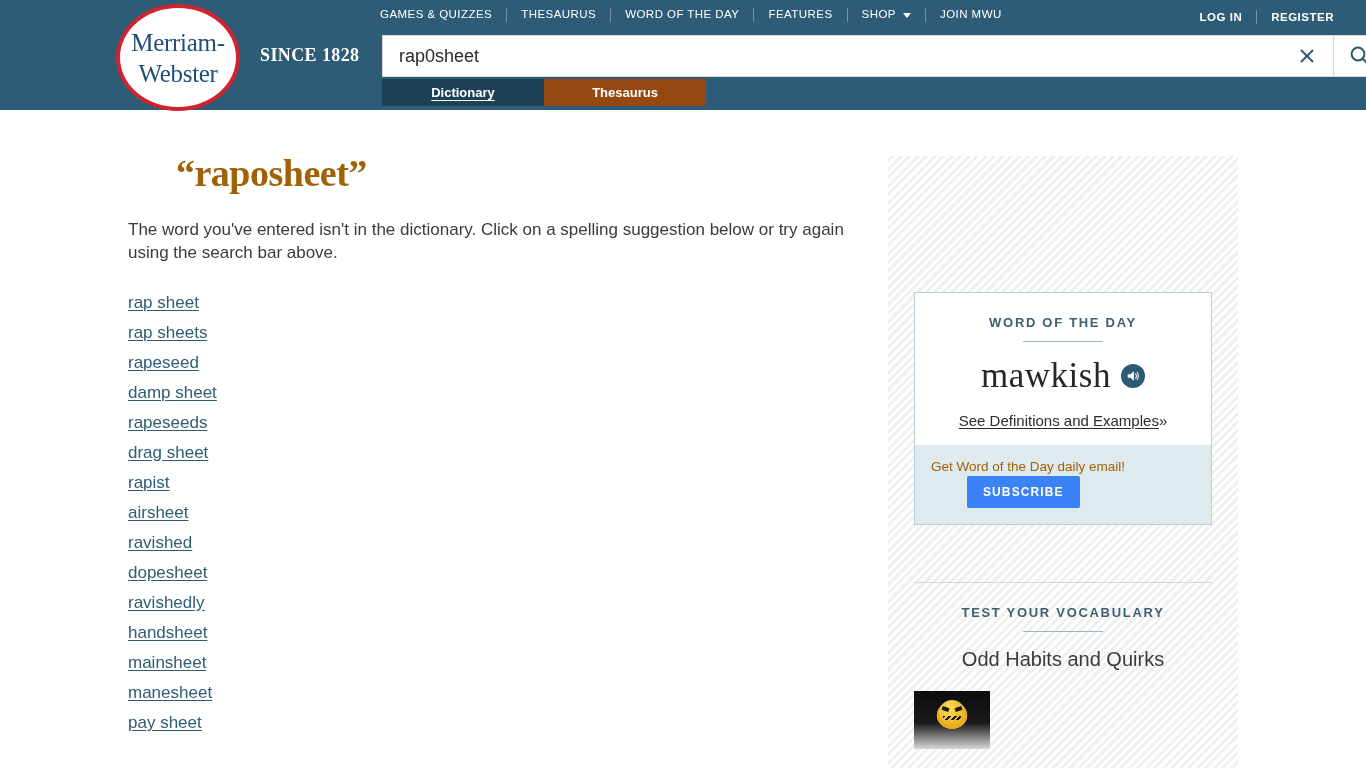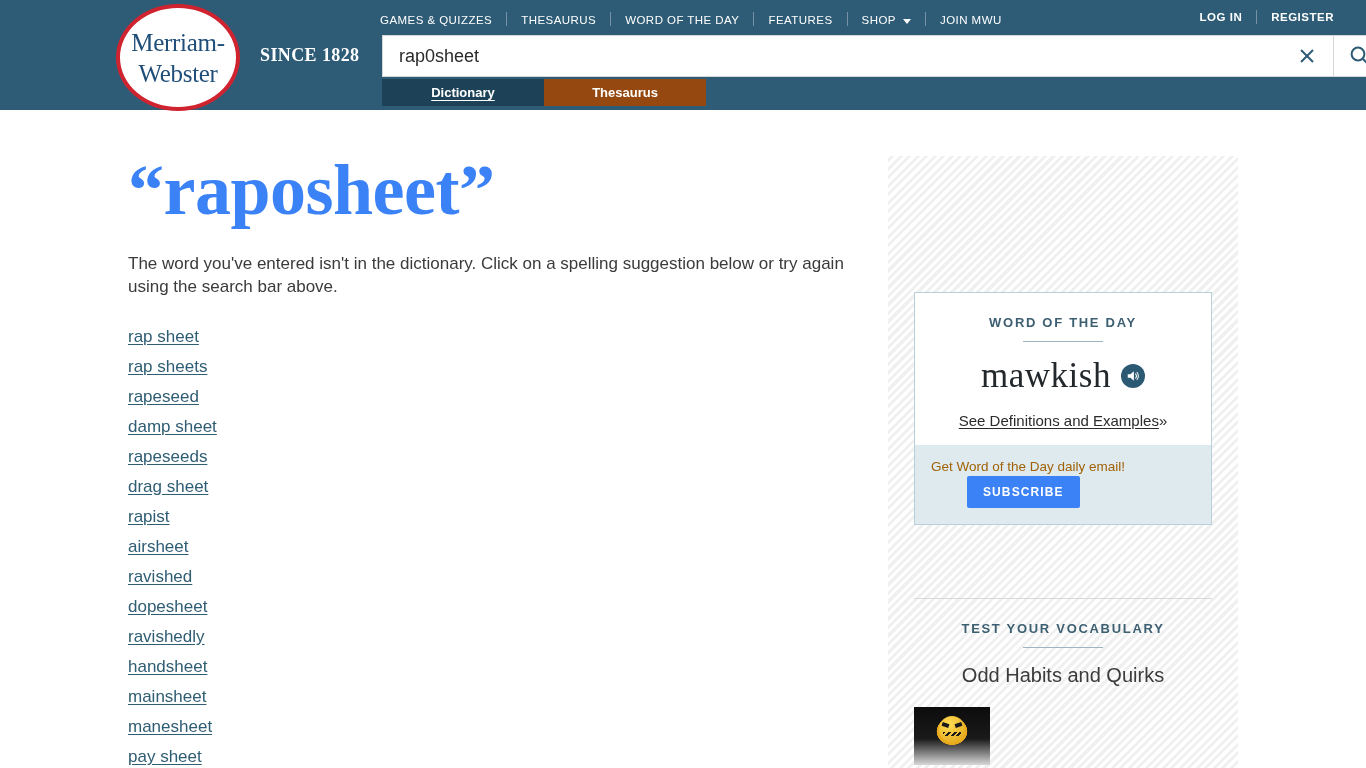--- a/index.html
+++ b/index.html
@@ -57,21 +57,21 @@
     font-weight: bold;
     font-size: 18px;
     color: #ffffff;
     letter-spacing: 0.4px;
   }
 
   .topnav {
     position: absolute;
     left: 380px; top: 8px;
     display: flex;
-    align-items: flex-end;
+    align-items: flex-start;
     height: 18px;
   }
   .topnav a {
     color: #ffffff;
     font-size: 11.5px;
     letter-spacing: 0.45px;
     text-decoration: none;
     padding: 0 14px;
     white-space: nowrap;
     position: relative;
@@ -182,24 +182,25 @@
   }
 
   .main {
     position: absolute;
     left: 128px; top: 44px;
     width: 740px;
   }
   .headword {
     font-family: "Liberation Serif", serif;
     font-weight: bold;
-    font-size: 72px;
-    color: #3b82f6;
+    font-size: 38px;
+    color: #a16207;
     letter-spacing: -0.5px;
     line-height: 1;
+    margin-left: 48px;
   }
   .explain {
     margin-top: 26px;
     font-size: 17px;
     line-height: 1.38;
     color: #3b3b3b;
     max-width: 720px;
   }
   .suglist {
     margin-top: 28px;
@@ -316,21 +317,21 @@
     font-size: 12px;
     font-weight: bold;
     letter-spacing: 1.1px;
     cursor: pointer;
     border-radius: 2px;
     margin-left: 36px;
   }
 
   .tyv {
     position: absolute;
-    left: 26px; top: 442px;
+    left: 26px; top: 426px;
     width: 298px;
     border-top: 1px solid #d9d9d9;
     padding-top: 22px;
     background: transparent;
     text-align: center;
   }
   .tyv-sub {
     margin-top: 16px;
     font-size: 20px;
     color: #3b3b3b;

